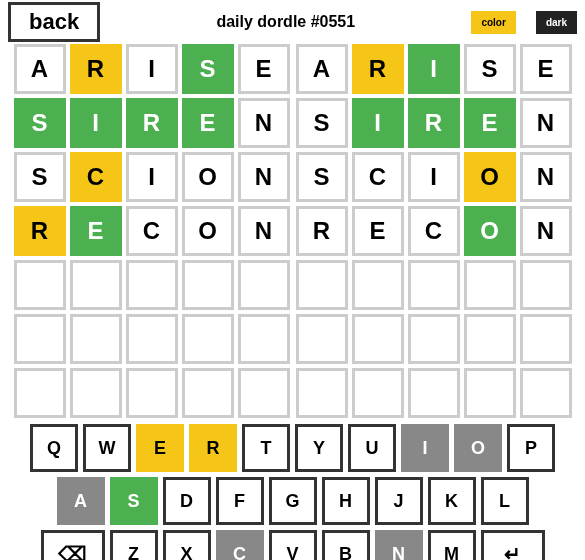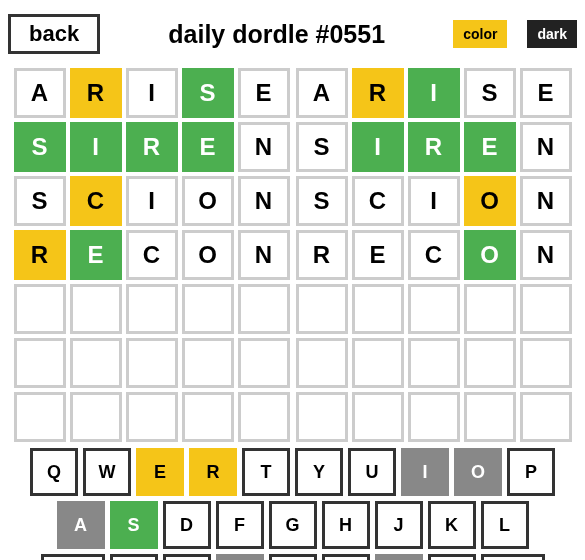--- a/index.html
+++ b/index.html
@@ -11,43 +11,43 @@
       font-weight: 900;
       overflow: hidden;
     }
 
     
     #header {
       display: flex;
       align-items: center;
       justify-content: space-between;
       padding: 4px 8px;
-      height: 68px;
+      height: 44px;
     }
     #back-btn {
       border: 3px solid #333;
       background: #fff;
       font-size: 22px;
       font-weight: 900;
       padding: 4px 18px;
       cursor: pointer;
       font-family: inherit;
     }
     #title {
-      font-size: 25px;
+      font-size: 16px;
       font-weight: 900;
       letter-spacing: 0;
     }
     #mode-btns {
       display: flex;
       gap: 0;
     }
     .mode-btn {
       padding: 6px 10px;
-      font-size: 14px;
+      font-size: 10px;
       font-weight: 900;
       cursor: pointer;
       border: none;
       font-family: inherit;
     }
     .mode-btn.color { background: #f5c518; color: #000; }
     .mode-btn.dark  { background: #222; color: #fff; margin-left: 20px; }
 
     
     #game-area {

